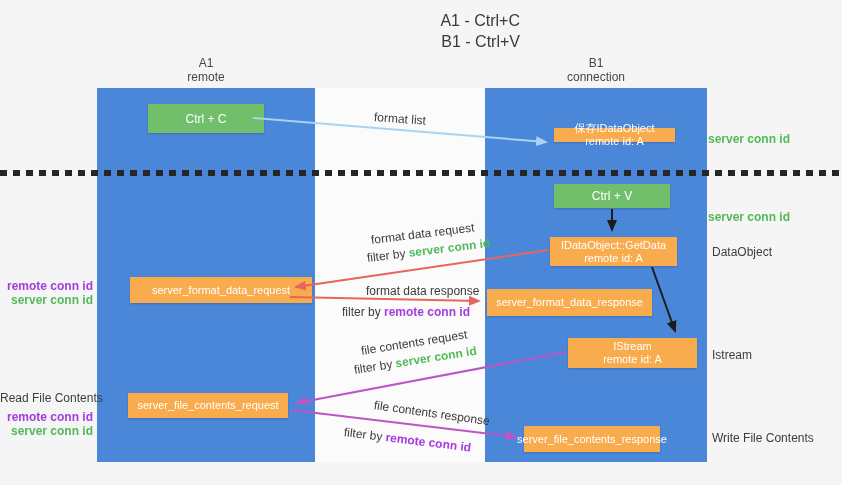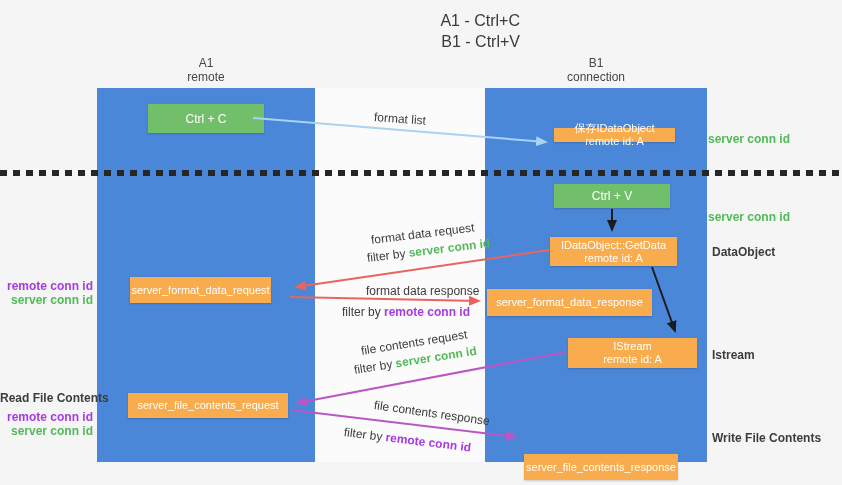--- a/index.html
+++ b/index.html
@@ -46,21 +46,21 @@
   .node.orange{background:#f9ac4d;font-size:11px;line-height:13px;}
   .dotted-line{
     left:0;top:170px;width:842px;height:6px;
     background:repeating-linear-gradient(90deg,#262626 0 7px,transparent 7px 13px);
   }
   .rlabel{white-space:nowrap;font-size:12px;}
   .llabel{
     left:0;width:93px;text-align:right;
     white-space:nowrap;font-size:12px;line-height:14px;
   }
-  .dark{color:#3c3c3c;font-weight:700;}
+  .dark{color:#3c3c3c;font-weight:400;}
   .green-text{color:#53b959;font-weight:bold;}
   .purple-text{color:#a53be0;font-weight:bold;}
   .flabel{
     white-space:nowrap;
     font-size:12px;color:#3c3c3c;
     transform-origin:left center;
   }
   svg.arrows{left:0;top:0;pointer-events:none;}
 </style>
 </head>
@@ -84,21 +84,21 @@
 
   <div class="abs lane"></div>
   <div class="abs column" style="left:97px;width:218px;"></div>
   <div class="abs column" style="left:485px;width:222px;"></div>
 
   <div class="abs dotted-line"></div>
 
   <div class="abs node green" style="left:148px;top:104px;width:116px;height:29px;">
     <span>Ctrl + C</span>
   </div>
-  <div class="abs node orange" style="left:130px;top:277px;width:141px;height:26px;">
+  <div class="abs node orange" style="left:130px;top:277px;width:182px;height:26px;">
     <span>server_format_data_request</span>
   </div>
   <div class="abs node orange" style="left:128px;top:393px;width:160px;height:25px;">
     <span>server_file_contents_request</span>
   </div>
 
   <div class="abs node orange" style="left:554px;top:128px;width:121px;height:14px;">
     <span>保存IDataObject</span>
     <span>remote id: A</span>
   </div>
@@ -109,21 +109,21 @@
     <span>IDataObject::GetData</span>
     <span>remote id: A</span>
   </div>
   <div class="abs node orange" style="left:487px;top:289px;width:165px;height:27px;">
     <span>server_format_data_response</span>
   </div>
   <div class="abs node orange" style="left:568px;top:338px;width:129px;height:30px;">
     <span>IStream</span>
     <span>remote id: A</span>
   </div>
-  <div class="abs node orange" style="left:524px;top:426px;width:154px;height:26px;margin-top:28px;">
+  <div class="abs node orange" style="left:524px;top:426px;width:136px;height:26px;">
     <span>server_file_contents_response</span>
   </div>
 
   <div class="abs rlabel green-text" style="left:708px;top:132px;">server conn id</div>
   <div class="abs rlabel green-text" style="left:708px;top:210px;">server conn id</div>
   <div class="abs rlabel dark" style="left:712px;top:245px;">DataObject</div>
   <div class="abs rlabel dark" style="left:712px;top:348px;">Istream</div>
   <div class="abs rlabel dark" style="left:712px;top:431px;">Write File Contents</div>
 
   <div class="abs llabel purple-text" style="top:279px;">remote conn id</div>

